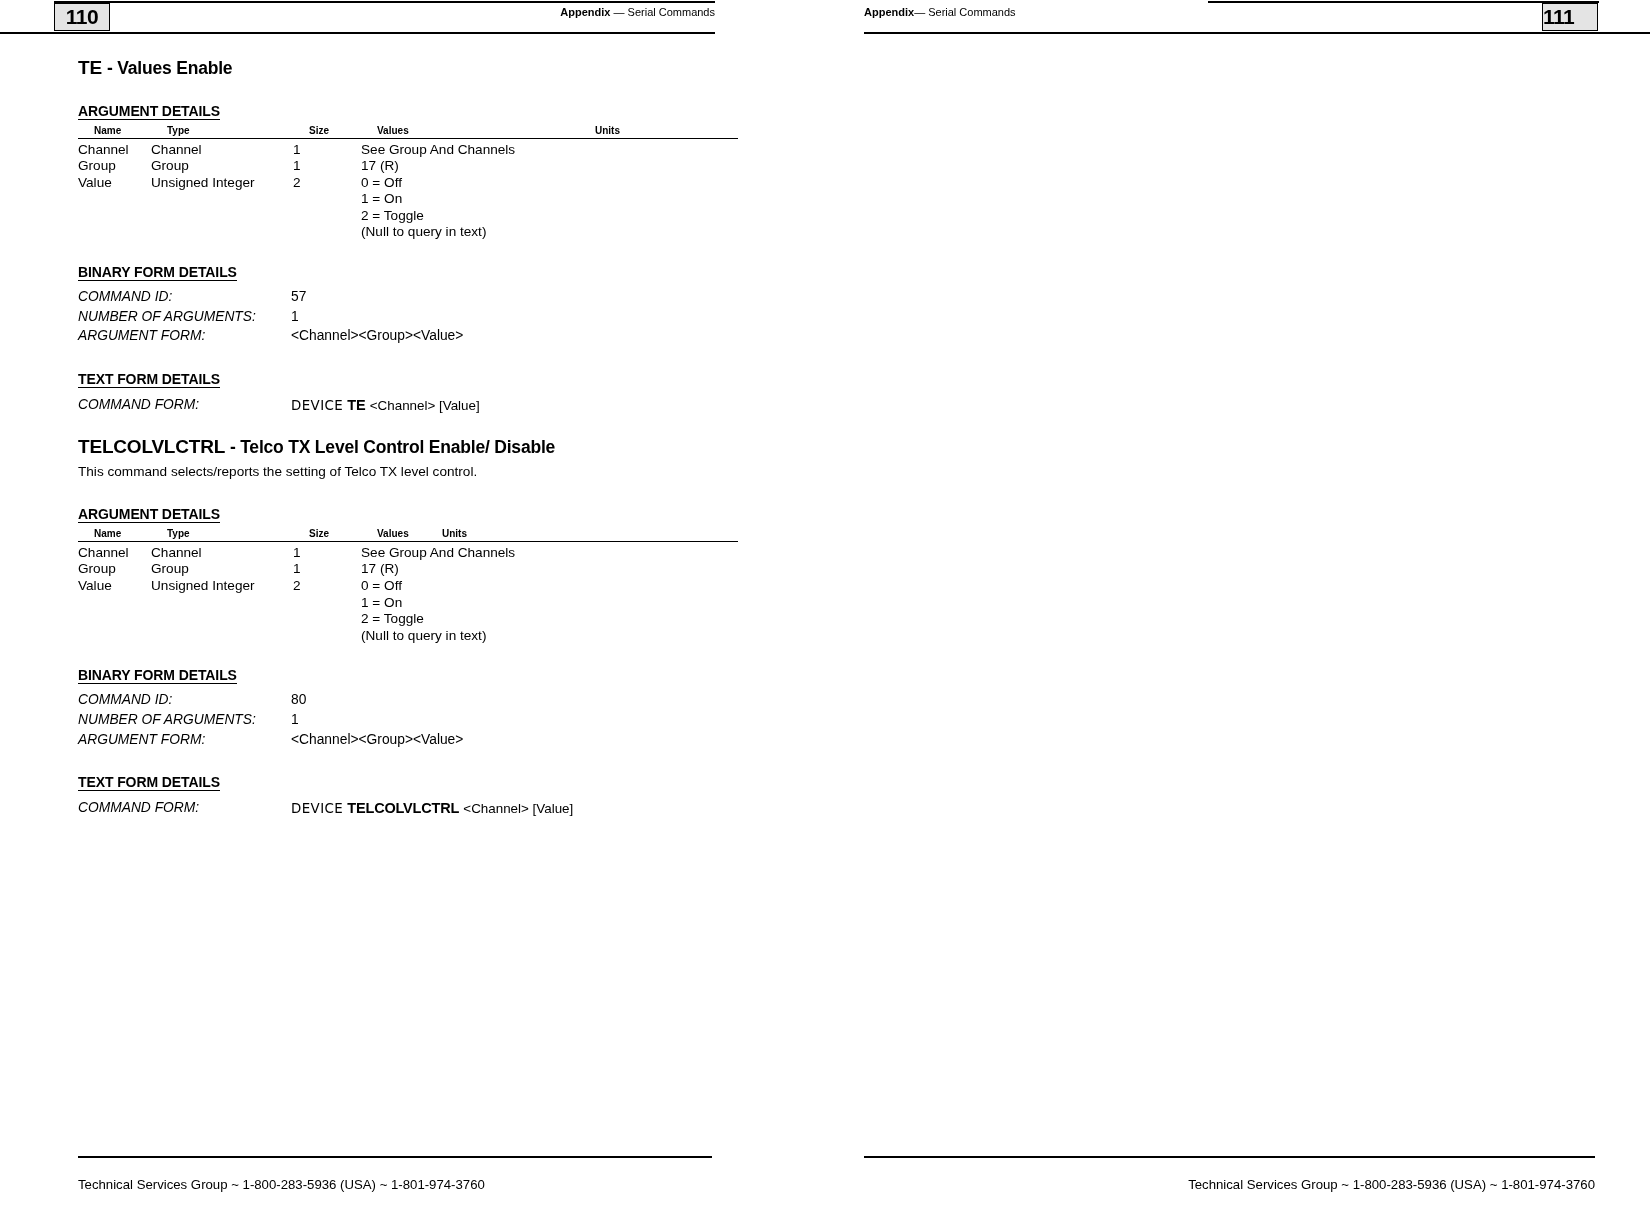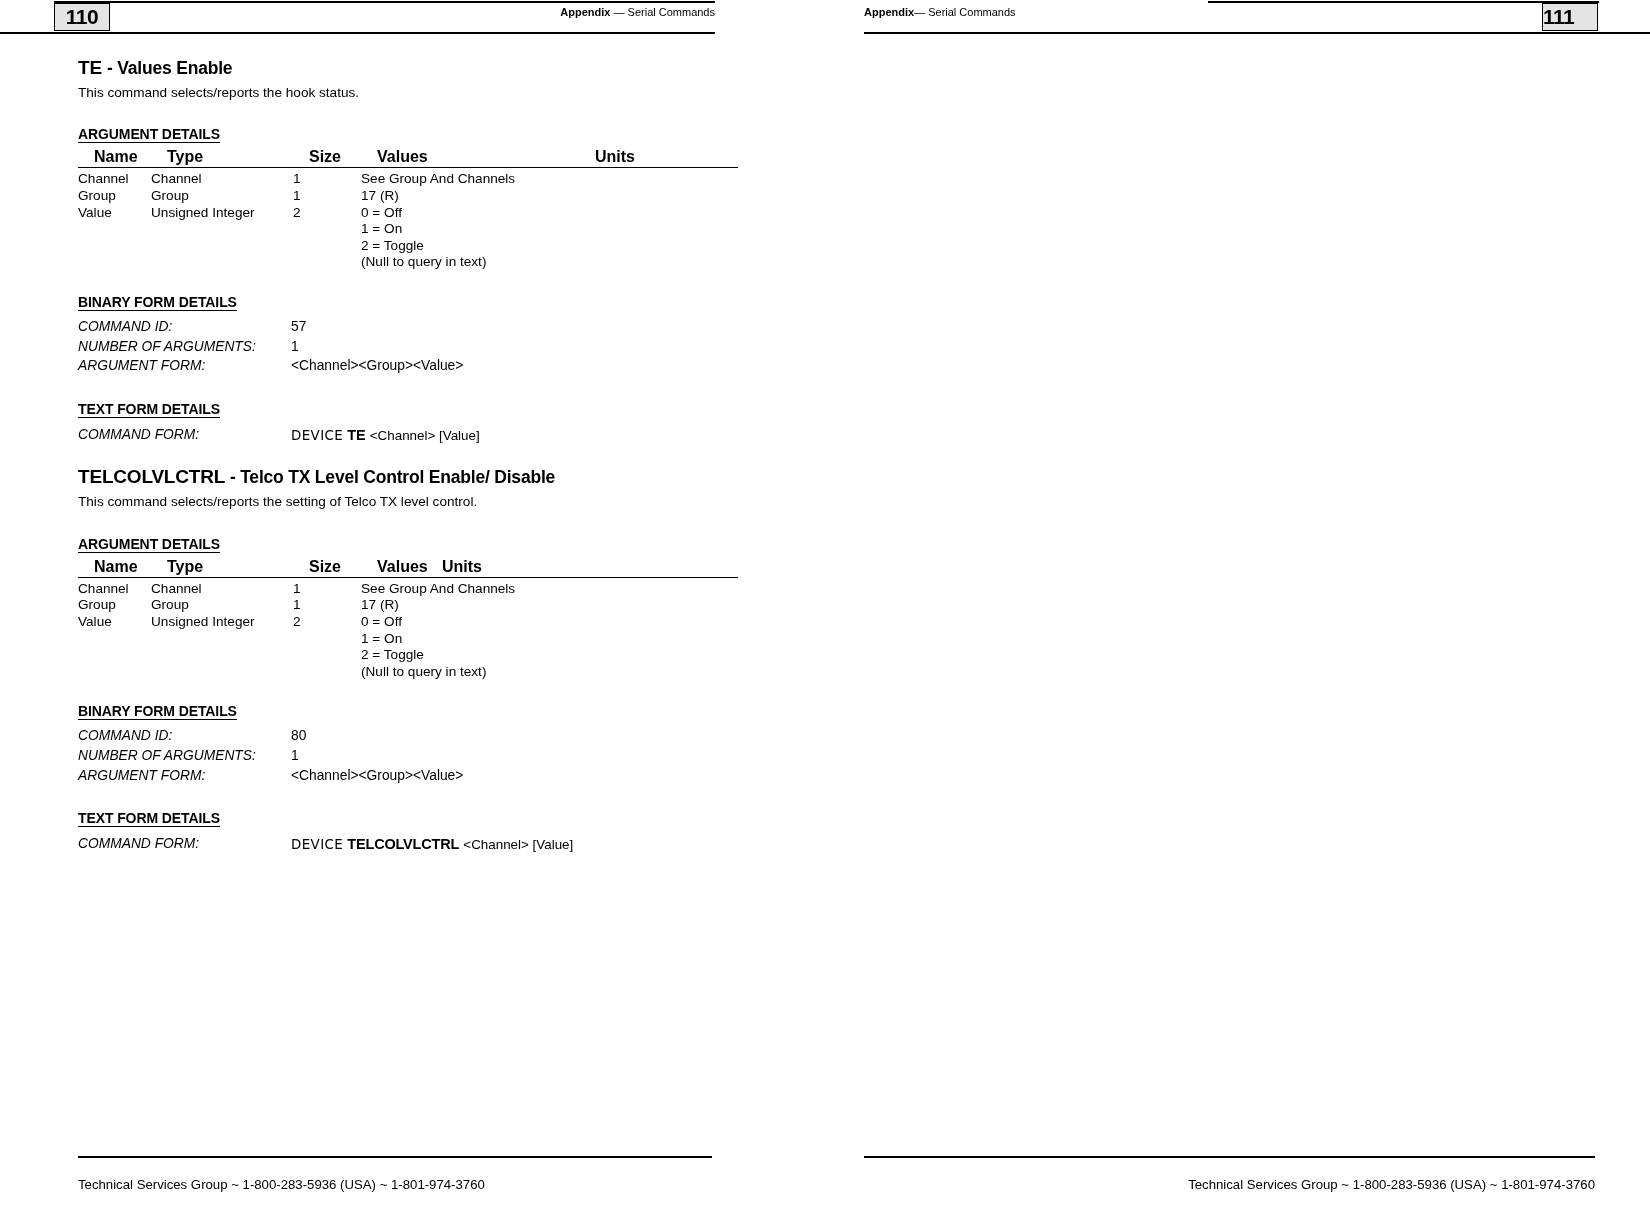--- a/index.html
+++ b/index.html
@@ -113,21 +113,21 @@
     margin-top: 6px;
     font-size: 13.6px;
     width: 100%;
     table-layout: fixed;
   }
   table.argtable th {
     font-weight: bold;
     text-align: left;
     border-bottom: 1.6px solid #000;
     padding: 0 0 2px 16px;
-    font-size: 16px;
+    font-size: 10px;
   }
   table.argtable td {
     text-align: left;
     padding: 3.0px 0 0 0;
     vertical-align: top;
     white-space: nowrap;
   }
   table.argtable tr.first-row td { padding-top: 4px; margin-top: 8px; }
   .vlist div { padding-top: 3.0px; }
   .vlist div:first-child { padding-top: 0; }
@@ -215,21 +215,20 @@
     <div class="head">
       <div class="head-rule-top" style="left:54px; right:110px; top:1px;"></div>
       <div class="head-rule-bottom" style="left:0px; right:110px; top:32px;"></div>
       <div class="folio folio-left">110</div>
       <div class="runhead runhead-left"><span class="rh-bold">Appendix</span> <span>— Serial Commands</span></div>
     </div>
 
     <div class="content content-left">
 
       <h2 class="cmd-title"><span class="lead">TE</span> <span class="rest">- Values Enable</span></h2>
-      <p class="cmd-desc">This command selects/reports the hook status.</p>
 
       <div class="sect-head-wrap">
         <div class="sect-head">ARGUMENT DETAILS</div>
       </div>
       <table class="argtable cols-wide">
         <colgroup>
             <col class="c-name">
             <col class="c-type">
             <col class="c-size">
             <col class="c-vals">

